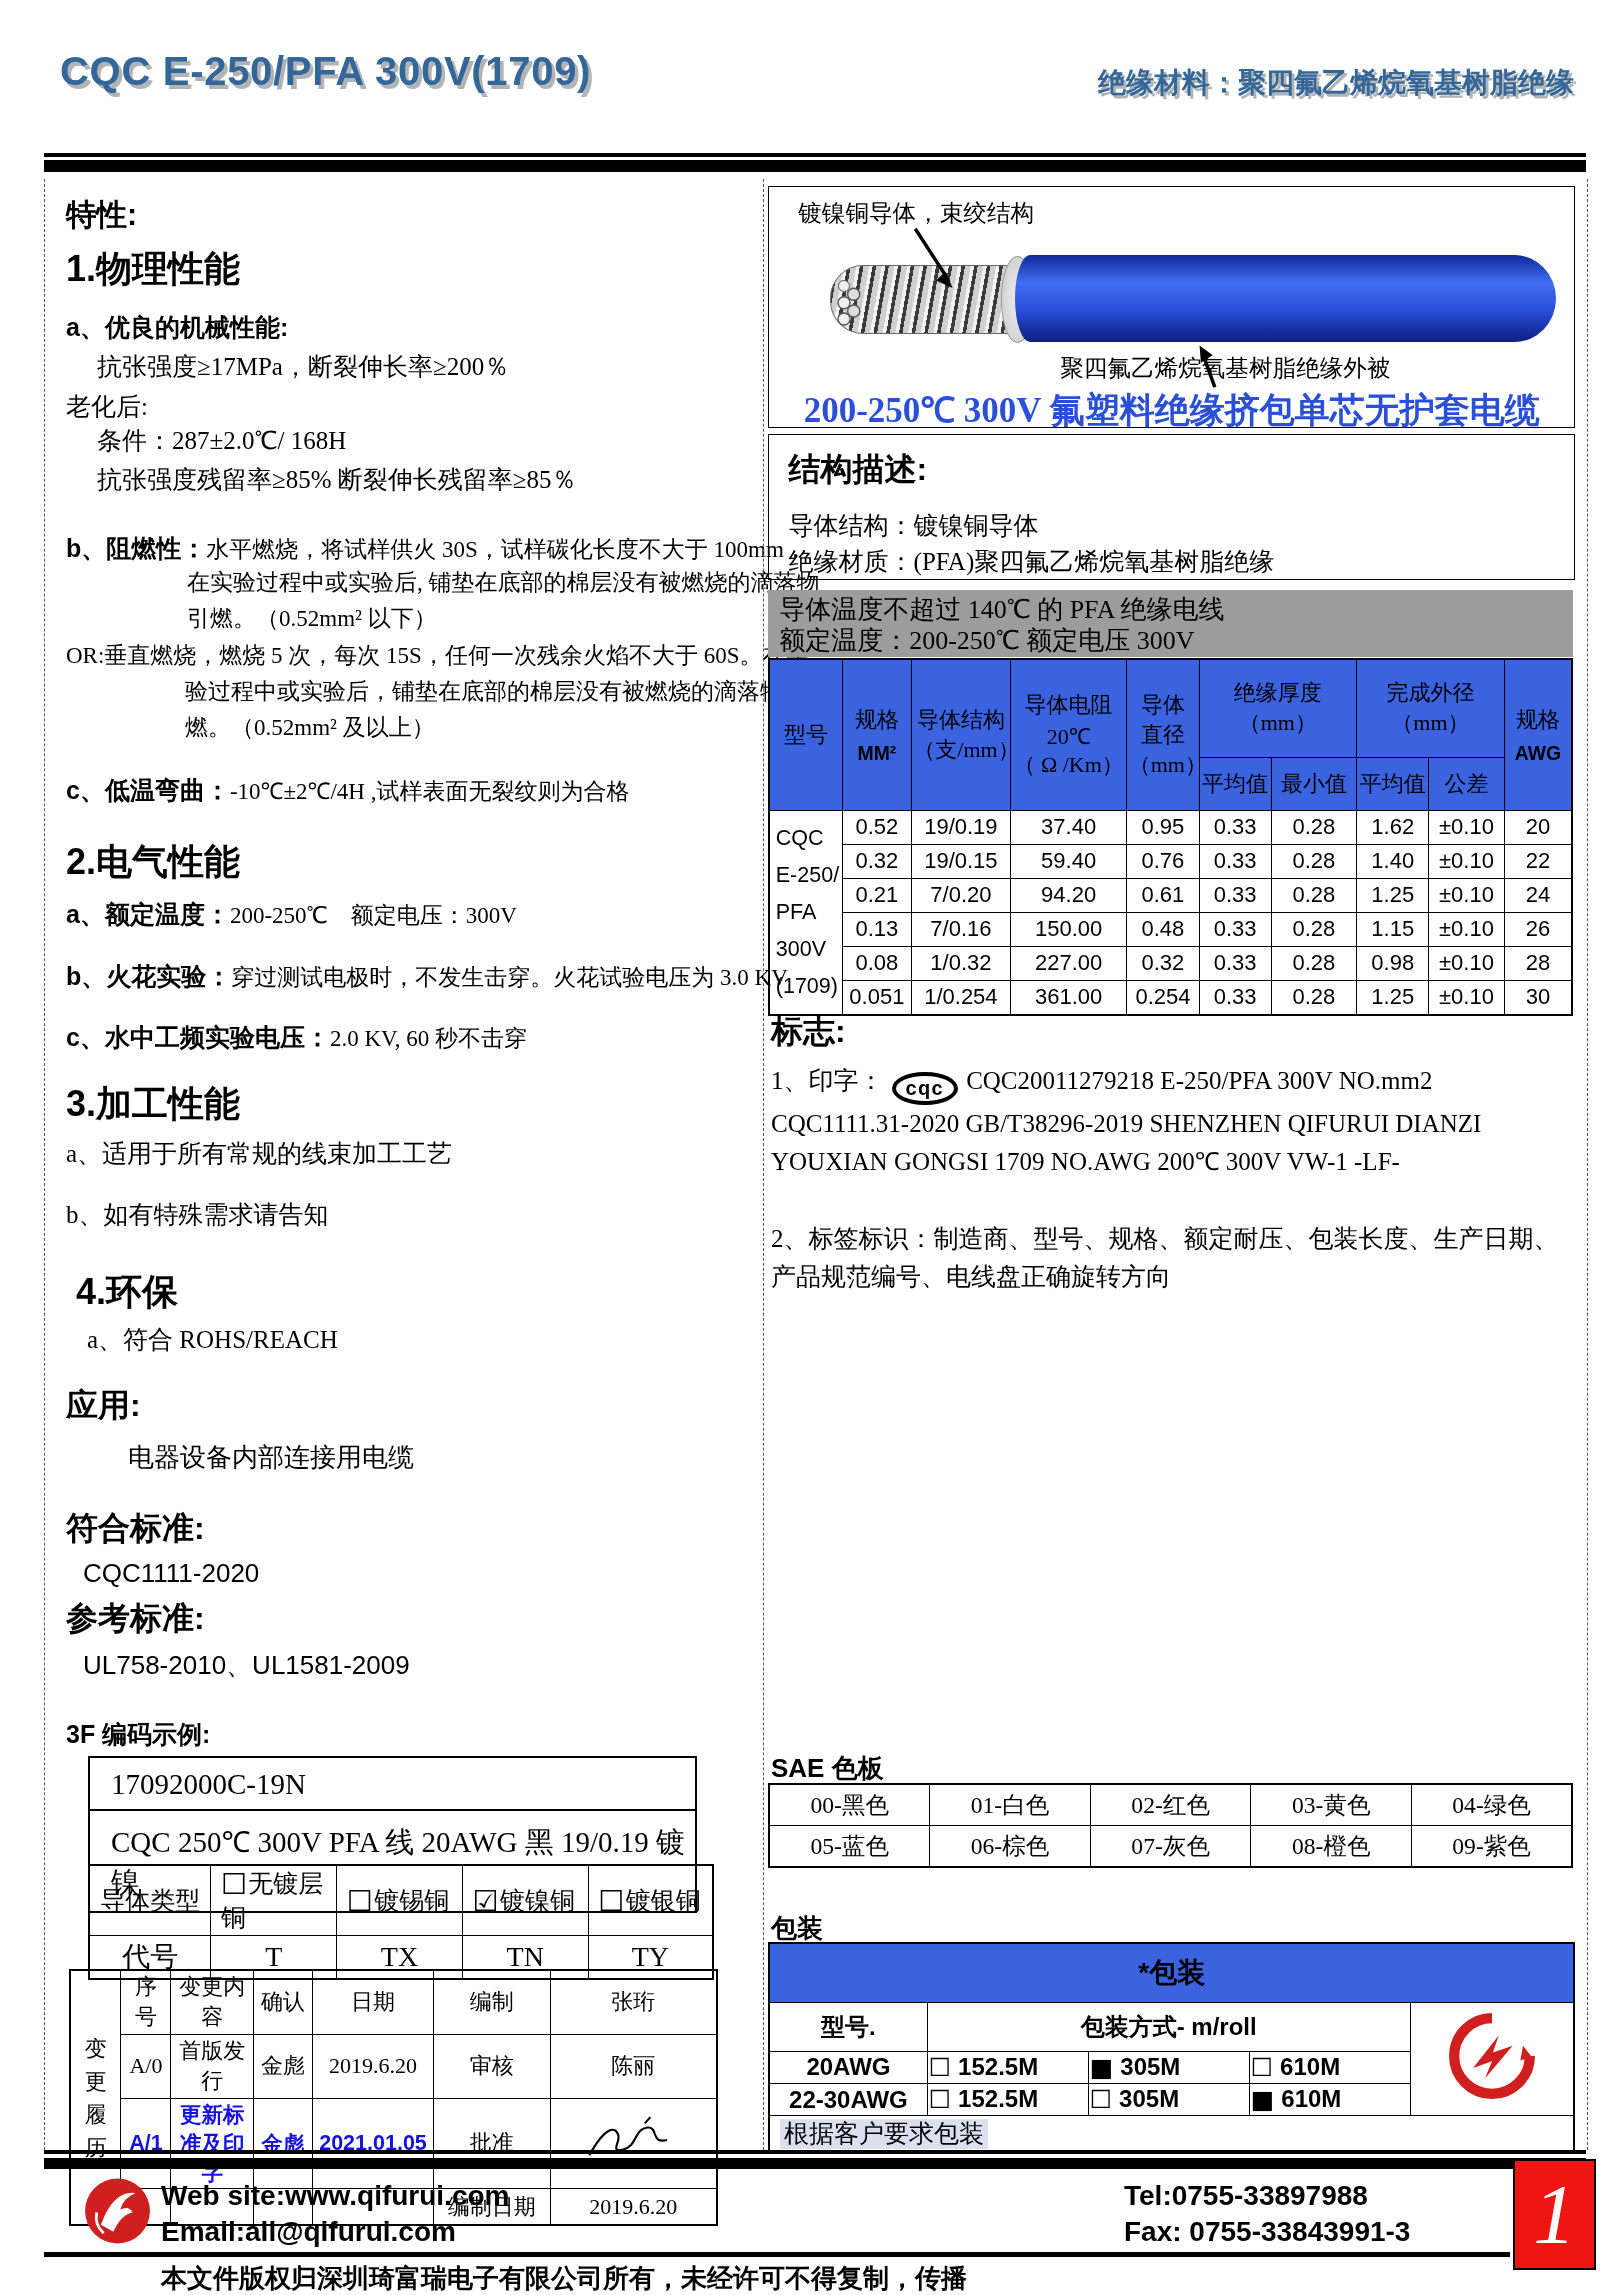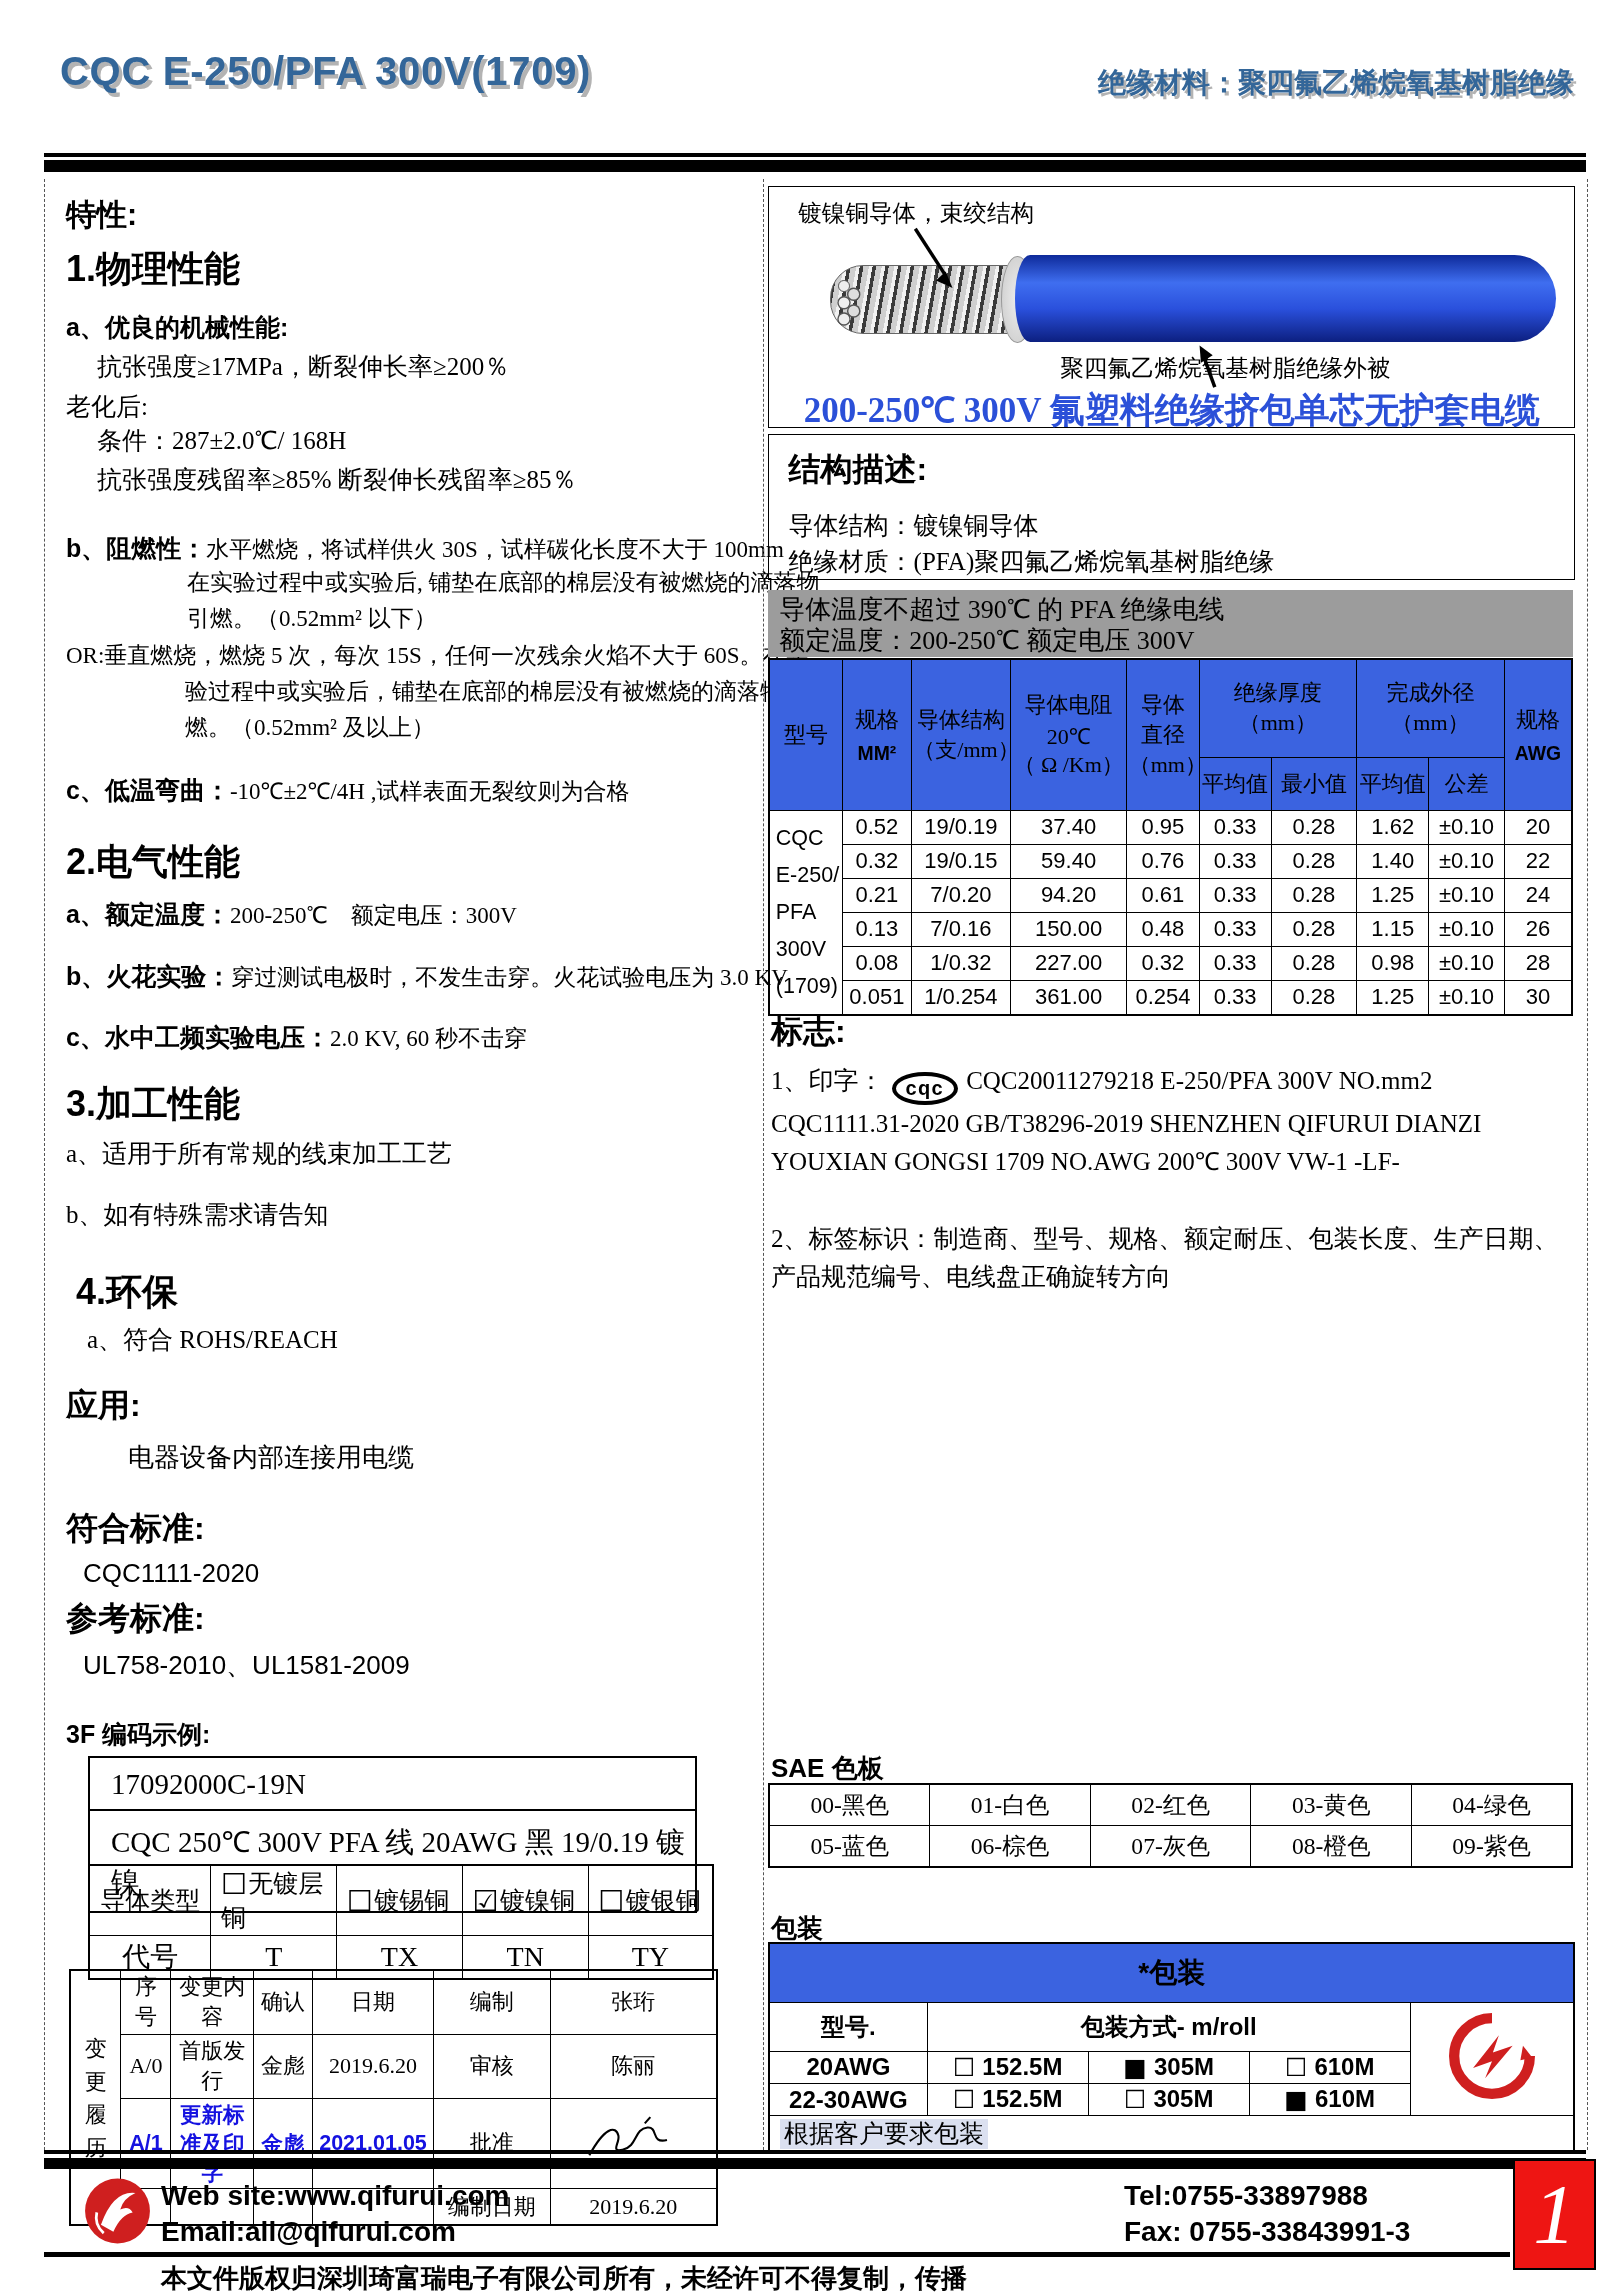--- a/index.html
+++ b/index.html
@@ -89,21 +89,21 @@
   .subhead{position:absolute;left:7px;font-family:"Liberation Sans",sans-serif;font-weight:bold;font-size:26px;}
   .sae{position:absolute;left:4.2px;top:1604px;width:805px;border:2.1px solid #000;table-layout:fixed;}
   .sae .title td{background:#3b63e0;font-family:"Liberation Sans",sans-serif;font-weight:bold;
      font-size:28px;text-align:center;height:37px;}
   .sae td{font-size:23.6px;text-align:center;height:38px;vertical-align:middle;}
   .pack{position:absolute;left:4.2px;top:1763px;width:805px;border:2.1px solid #000;table-layout:fixed;}
   .pack .title td{background:#3b63e0;font-family:"Liberation Sans",sans-serif;font-weight:bold;
      font-size:28px;text-align:center;height:47px;vertical-align:top;padding-top:9.7px;}
   .pack td{font-family:"Liberation Sans",sans-serif;font-weight:bold;font-size:24px;text-align:center;}
   .pack .hdr td{height:46px;}
-  .pack .opt{text-align:center;}
+  .pack .opt{text-align:left;}
   .pack .sym{font-size:25px;vertical-align:-1.4px;margin-right:7px;font-weight:normal;}
   .pack .noterow td{text-align:left;font-family:"Liberation Serif",serif;font-weight:normal;
      font-size:25px;height:33px;padding-left:9.7px;}
   .pack .hl{background:#dbe0f0;padding:1.4px 4.2px;}
   .logo-cell{vertical-align:middle;text-align:center;}
   
   .f-logo{position:absolute;left:83px;top:2175px;}
   .f-web{position:absolute;left:161px;top:2180px;font-family:"Liberation Sans",sans-serif;font-weight:bold;font-size:28px;}
   .f-mail{position:absolute;left:161px;top:2216px;font-family:"Liberation Sans",sans-serif;font-weight:bold;font-size:28px;}
   .f-tel{position:absolute;left:1124px;top:2180px;font-family:"Liberation Sans",sans-serif;font-weight:bold;font-size:28px;}
@@ -273,21 +273,21 @@
         <div class="ctitle">200-250℃  300V 氟塑料绝缘挤包单芯无护套电缆</div>
       </div>
 
       <div class="structbox">
         <div class="L b f46" style="left:19.4px;top:15.3px">结构描述:</div>
         <div class="L f36" style="left:19.4px;top:75px">导体结构：镀镍铜导体</div>
         <div class="L f36" style="left:19.4px;top:111px">绝缘材质：(PFA)聚四氟乙烯烷氧基树脂绝缘</div>
       </div>
 
       <div class="graybar">
-        <div>导体温度不超过 390℃ 的 PFA 绝缘电线</div>
+        <div>导体温度不超过 140℃ 的 PFA 绝缘电线</div>
         <div>额定温度：200-250℃  额定电压 300V</div>
       </div>
 
       <table class="spec">
         <colgroup>
           <col style="width:71px">
             <col style="width:67px">
             <col style="width:96px">
             <col style="width:113px">
             <col style="width:70px">

